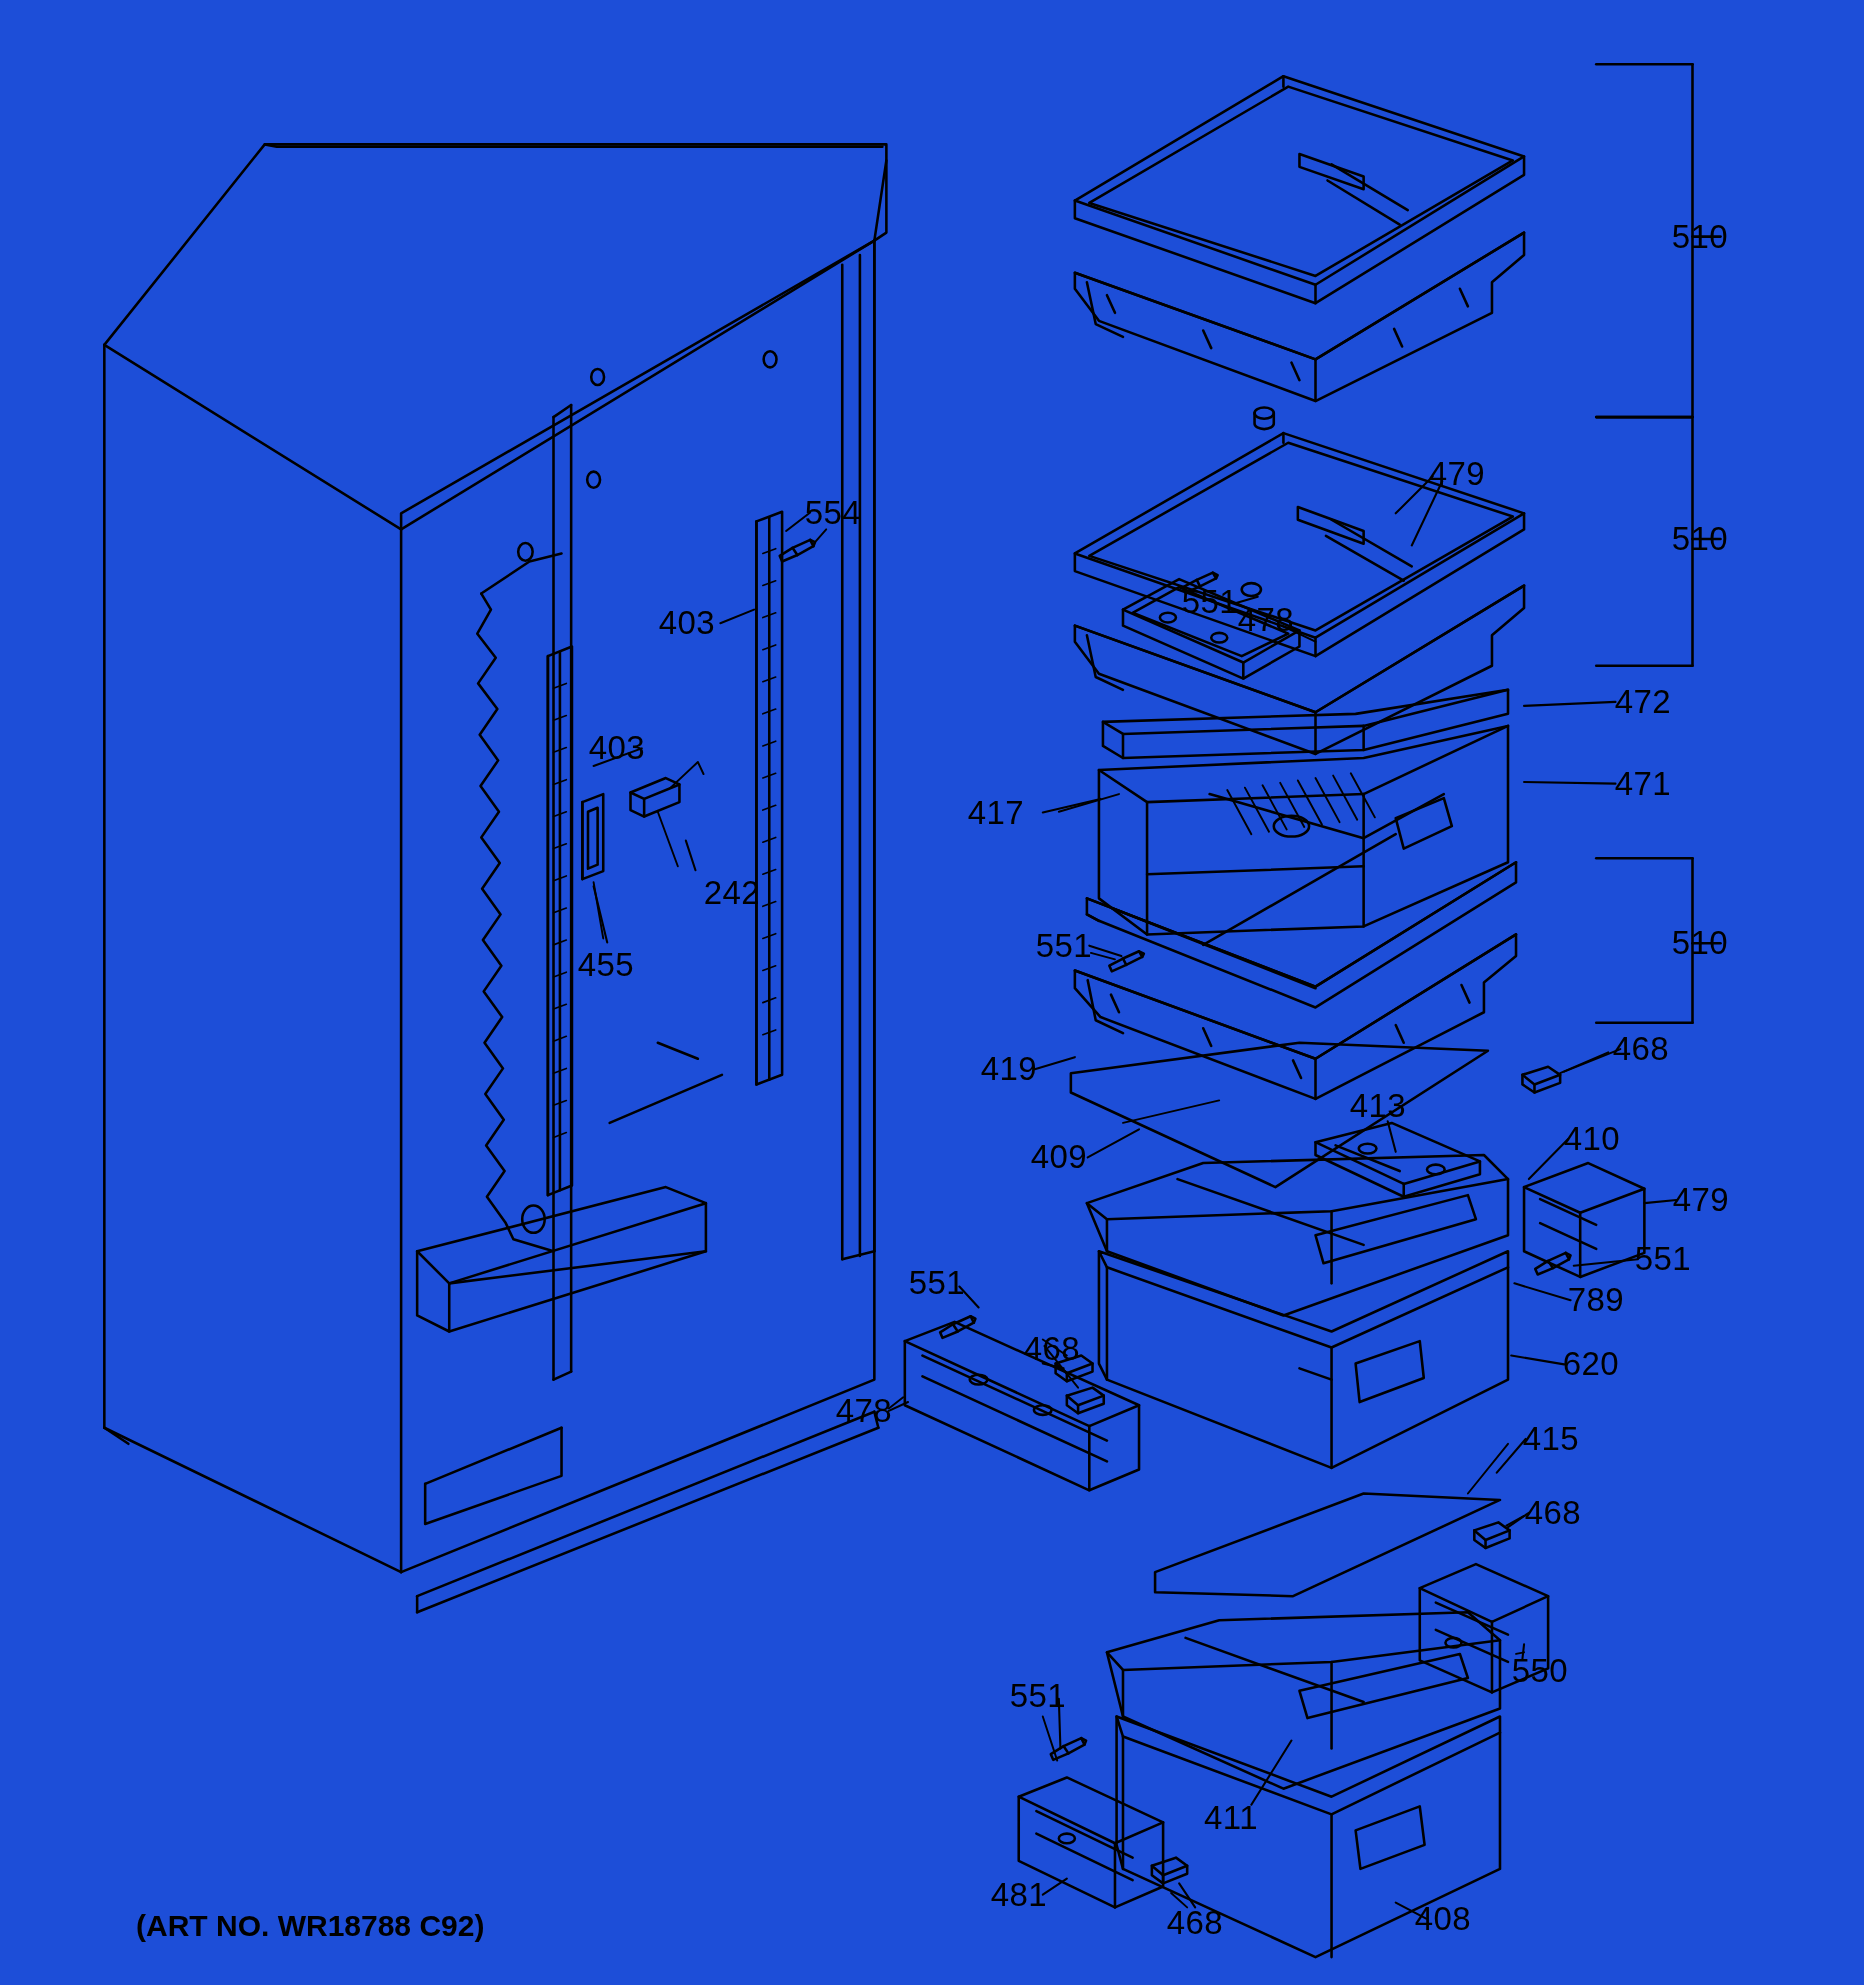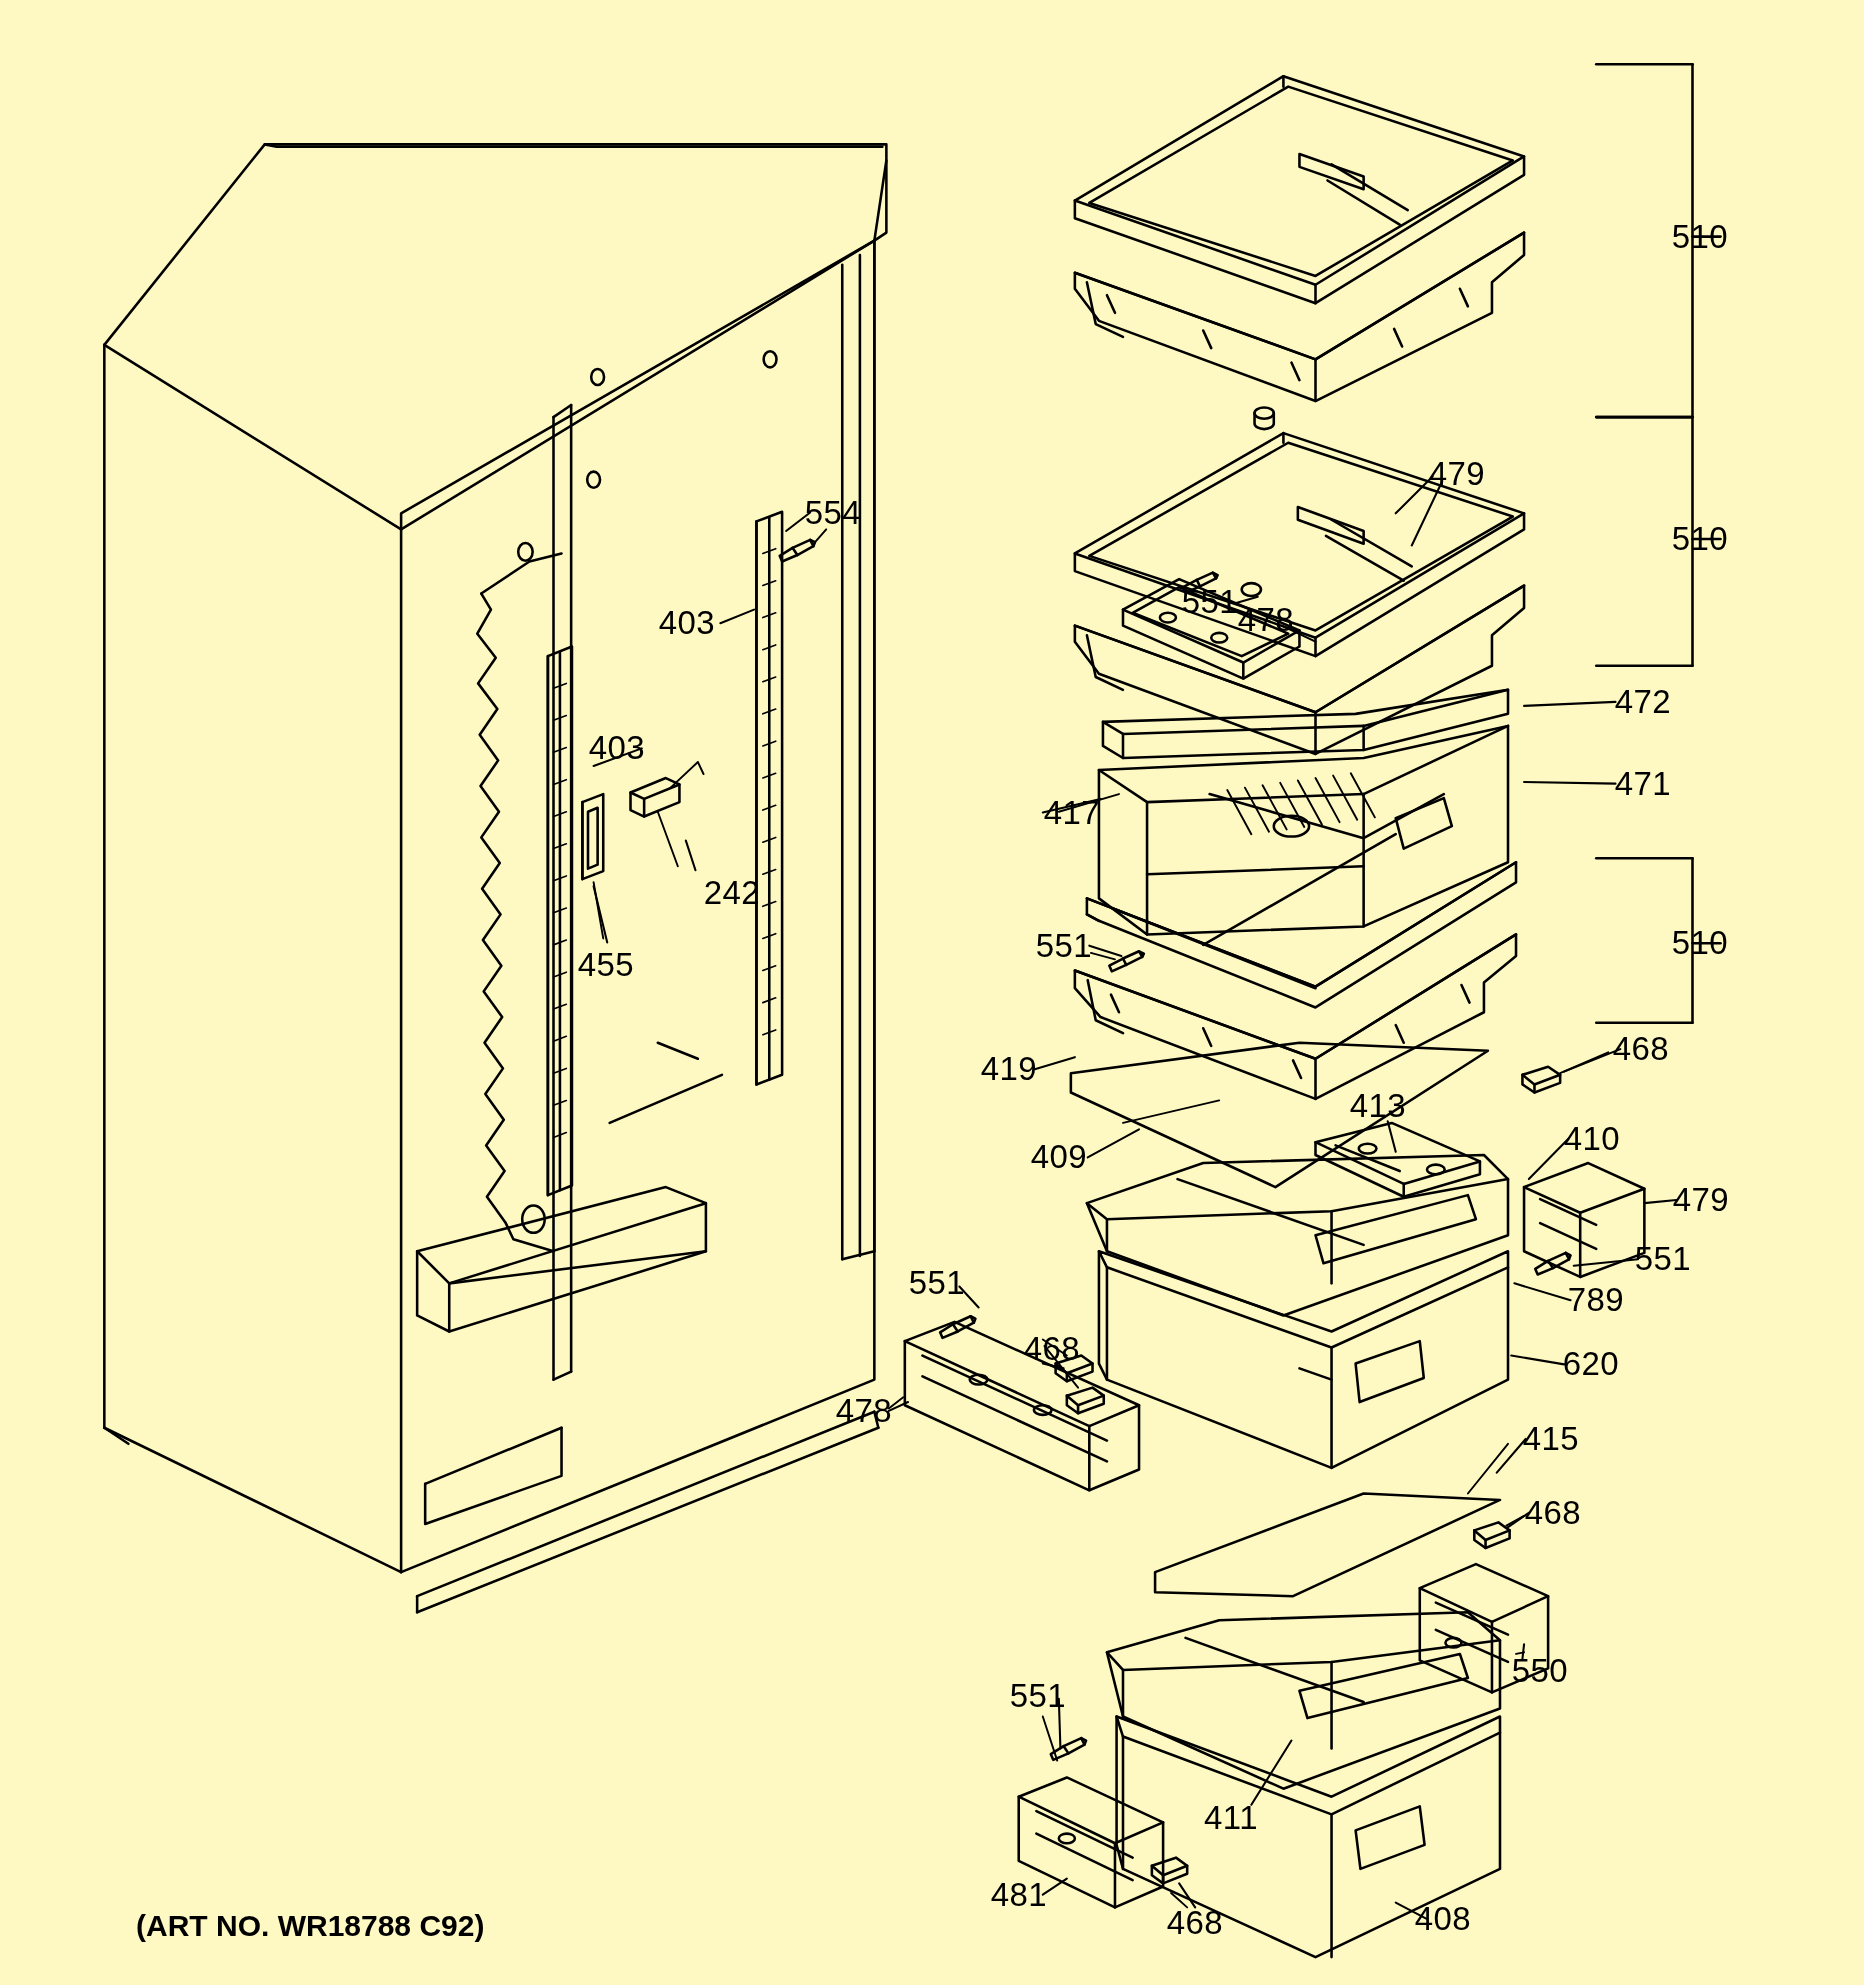--- a/index.html
+++ b/index.html
@@ -8,21 +8,21 @@
     background: #ffffff;
   }
   body {
     font-family: "Liberation Sans", sans-serif;
     color: #000000;
   }
   #sheet {
     position: relative;
     width: 1865px;
     height: 1986px;
-    background: #fef9c3;
+    background: #1d4ed8;
     overflow: hidden;
   }
   #artwork {
     position: absolute;
     left: 0;
     top: 0;
     width: 1865px;
     height: 1986px;
   }
   .callout {
@@ -472,21 +472,21 @@
   <div class="callout" style="left:833px;top:513px;">554</div>
   <div class="callout" style="left:687px;top:623px;">403</div>
   <div class="callout" style="left:617px;top:748px;">403</div>
   <div class="callout" style="left:700px;top:893px;margin-left:32px;">242</div>
   <div class="callout" style="left:606px;top:965px;">455</div>
   <div class="callout" style="left:1457px;top:474px;">479</div>
   <div class="callout" style="left:1210px;top:602px;">551</div>
   <div class="callout" style="left:1266px;top:620px;">478</div>
   <div class="callout" style="left:1643px;top:702px;">472</div>
   <div class="callout" style="left:1643px;top:784px;">471</div>
-  <div class="callout" style="left:1072px;top:813px;">417</div>
+  <div class="callout" style="left:996px;top:813px;">417</div>
   <div class="callout" style="left:1064px;top:946px;">551</div>
   <div class="callout" style="left:1009px;top:1069px;text-align:right;">419</div>
   <div class="callout" style="left:1059px;top:1157px;">409</div>
   <div class="callout" style="left:1378px;top:1106px;">413</div>
   <div class="callout" style="left:1641px;top:1049px;">468</div>
   <div class="callout" style="left:1592px;top:1139px;">410</div>
   <div class="callout" style="left:1701px;top:1200px;">479</div>
   <div class="callout" style="left:1663px;top:1259px;">551</div>
   <div class="callout" style="left:1596px;top:1300px;">789</div>
   <div class="callout" style="left:1591px;top:1364px;">620</div>

